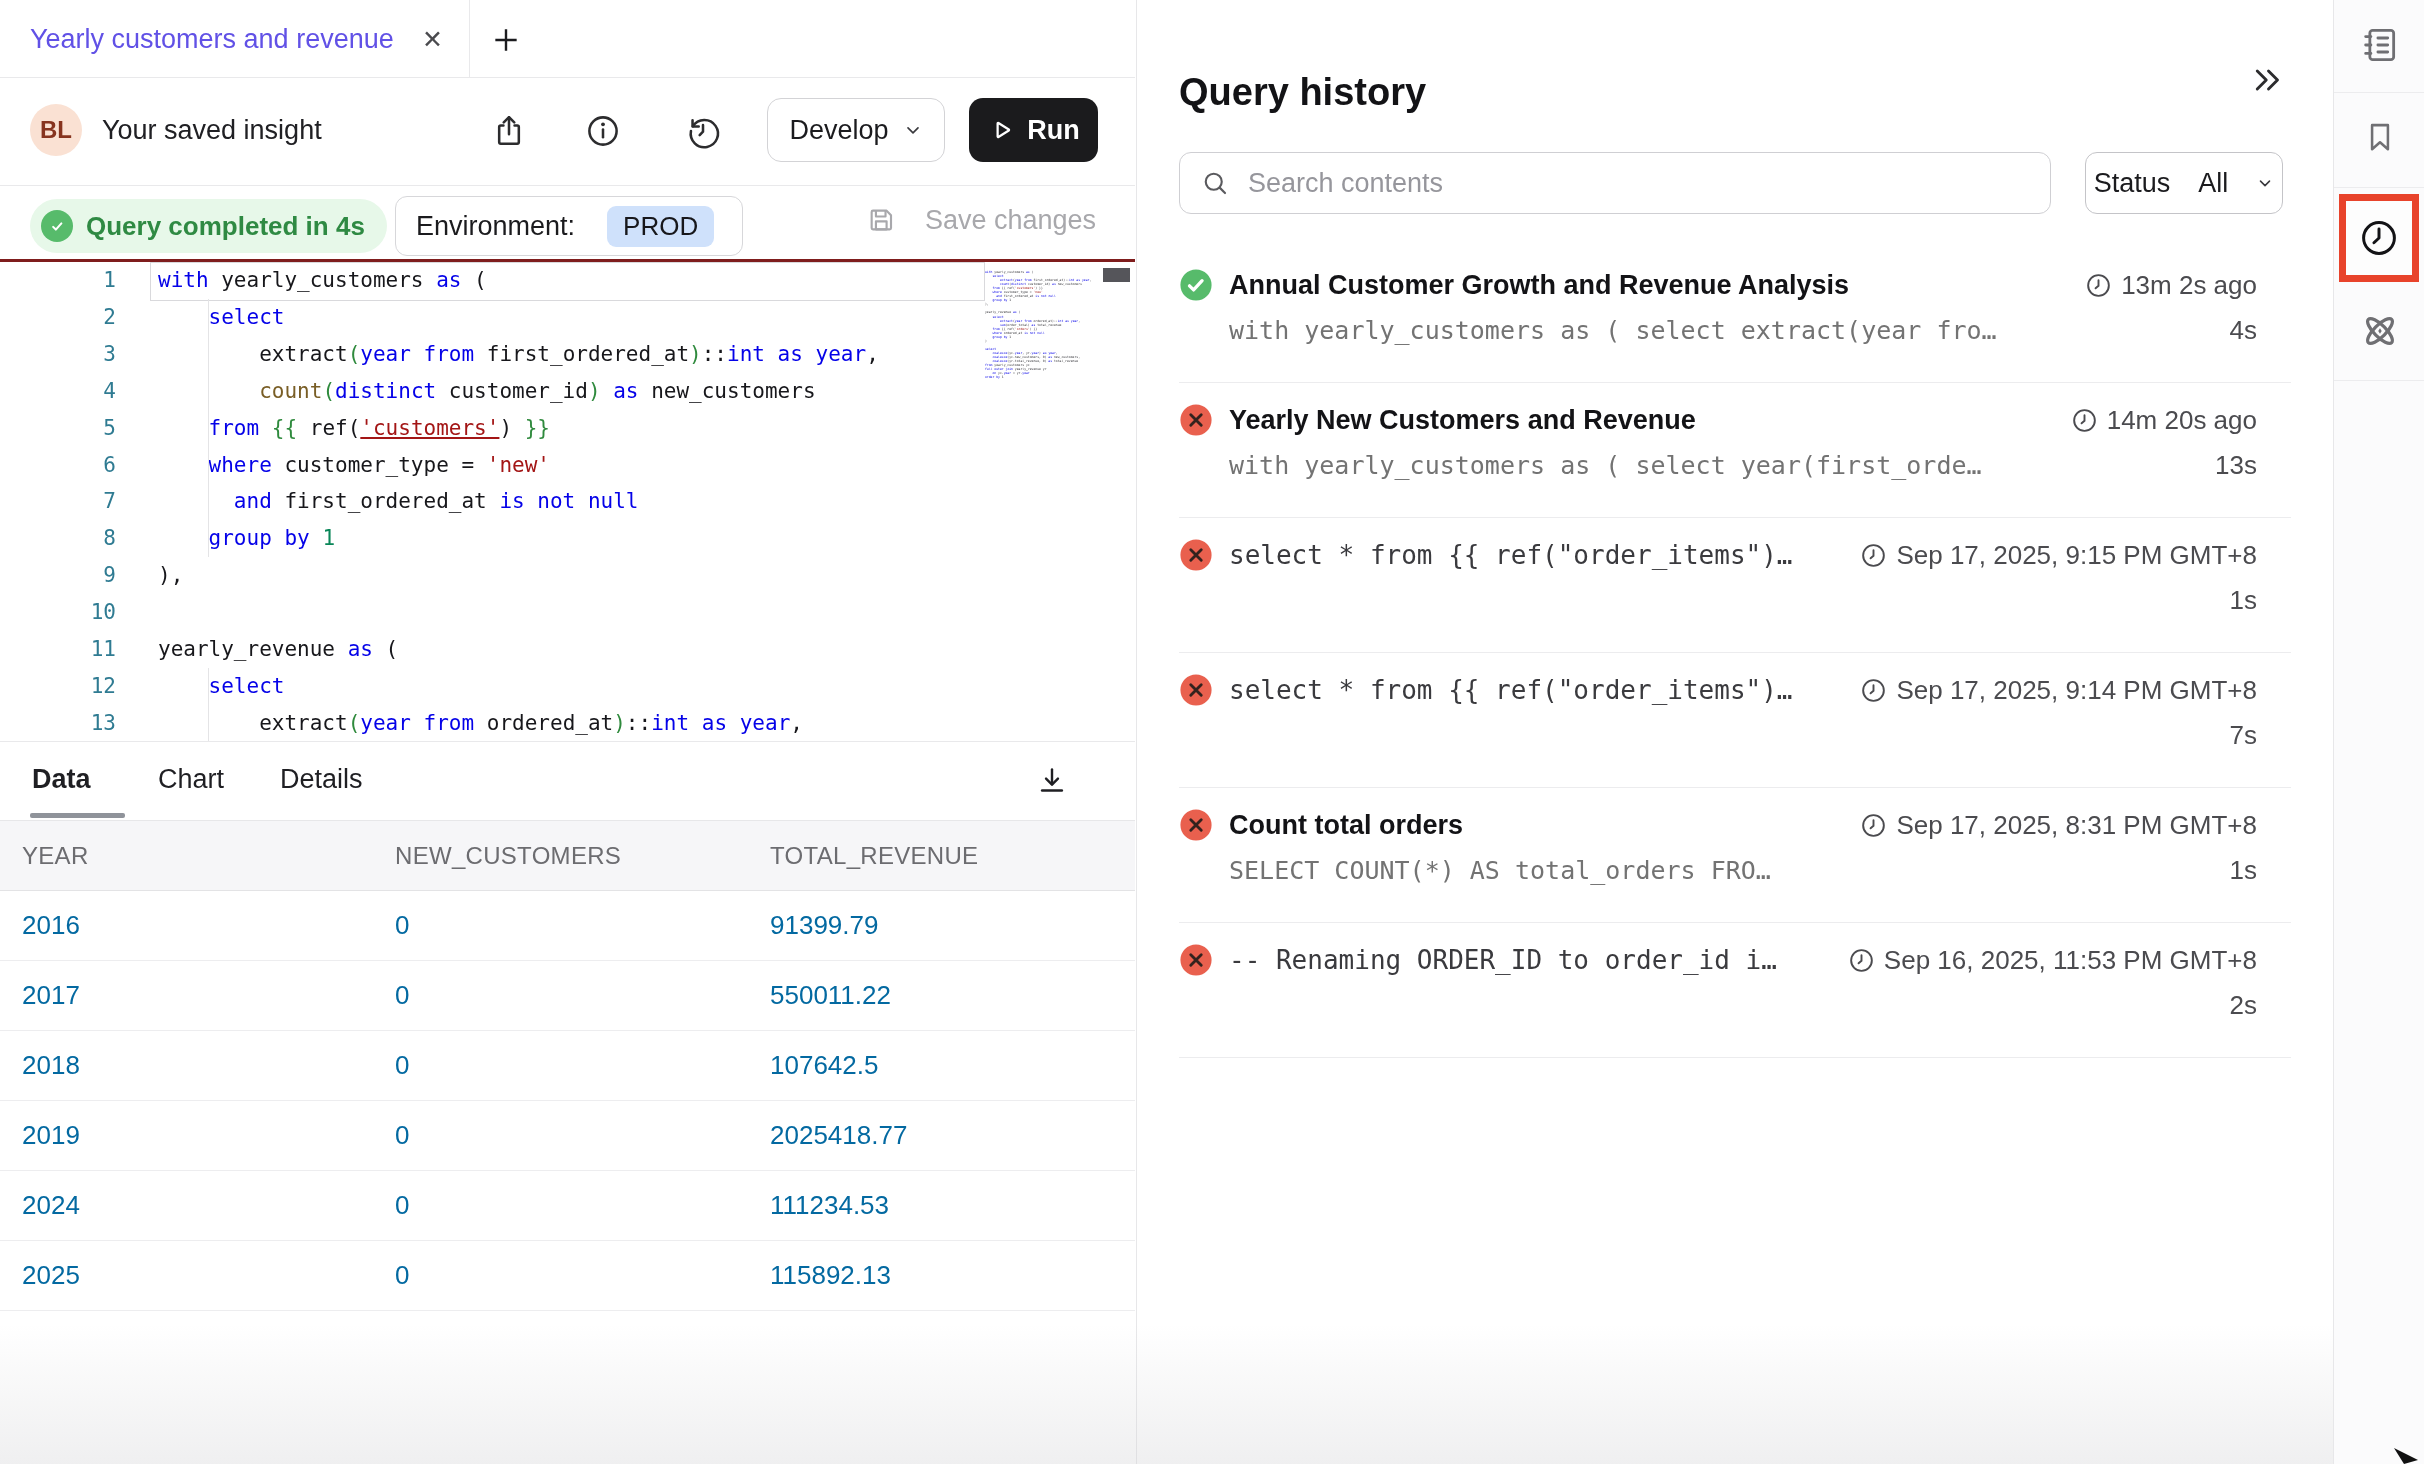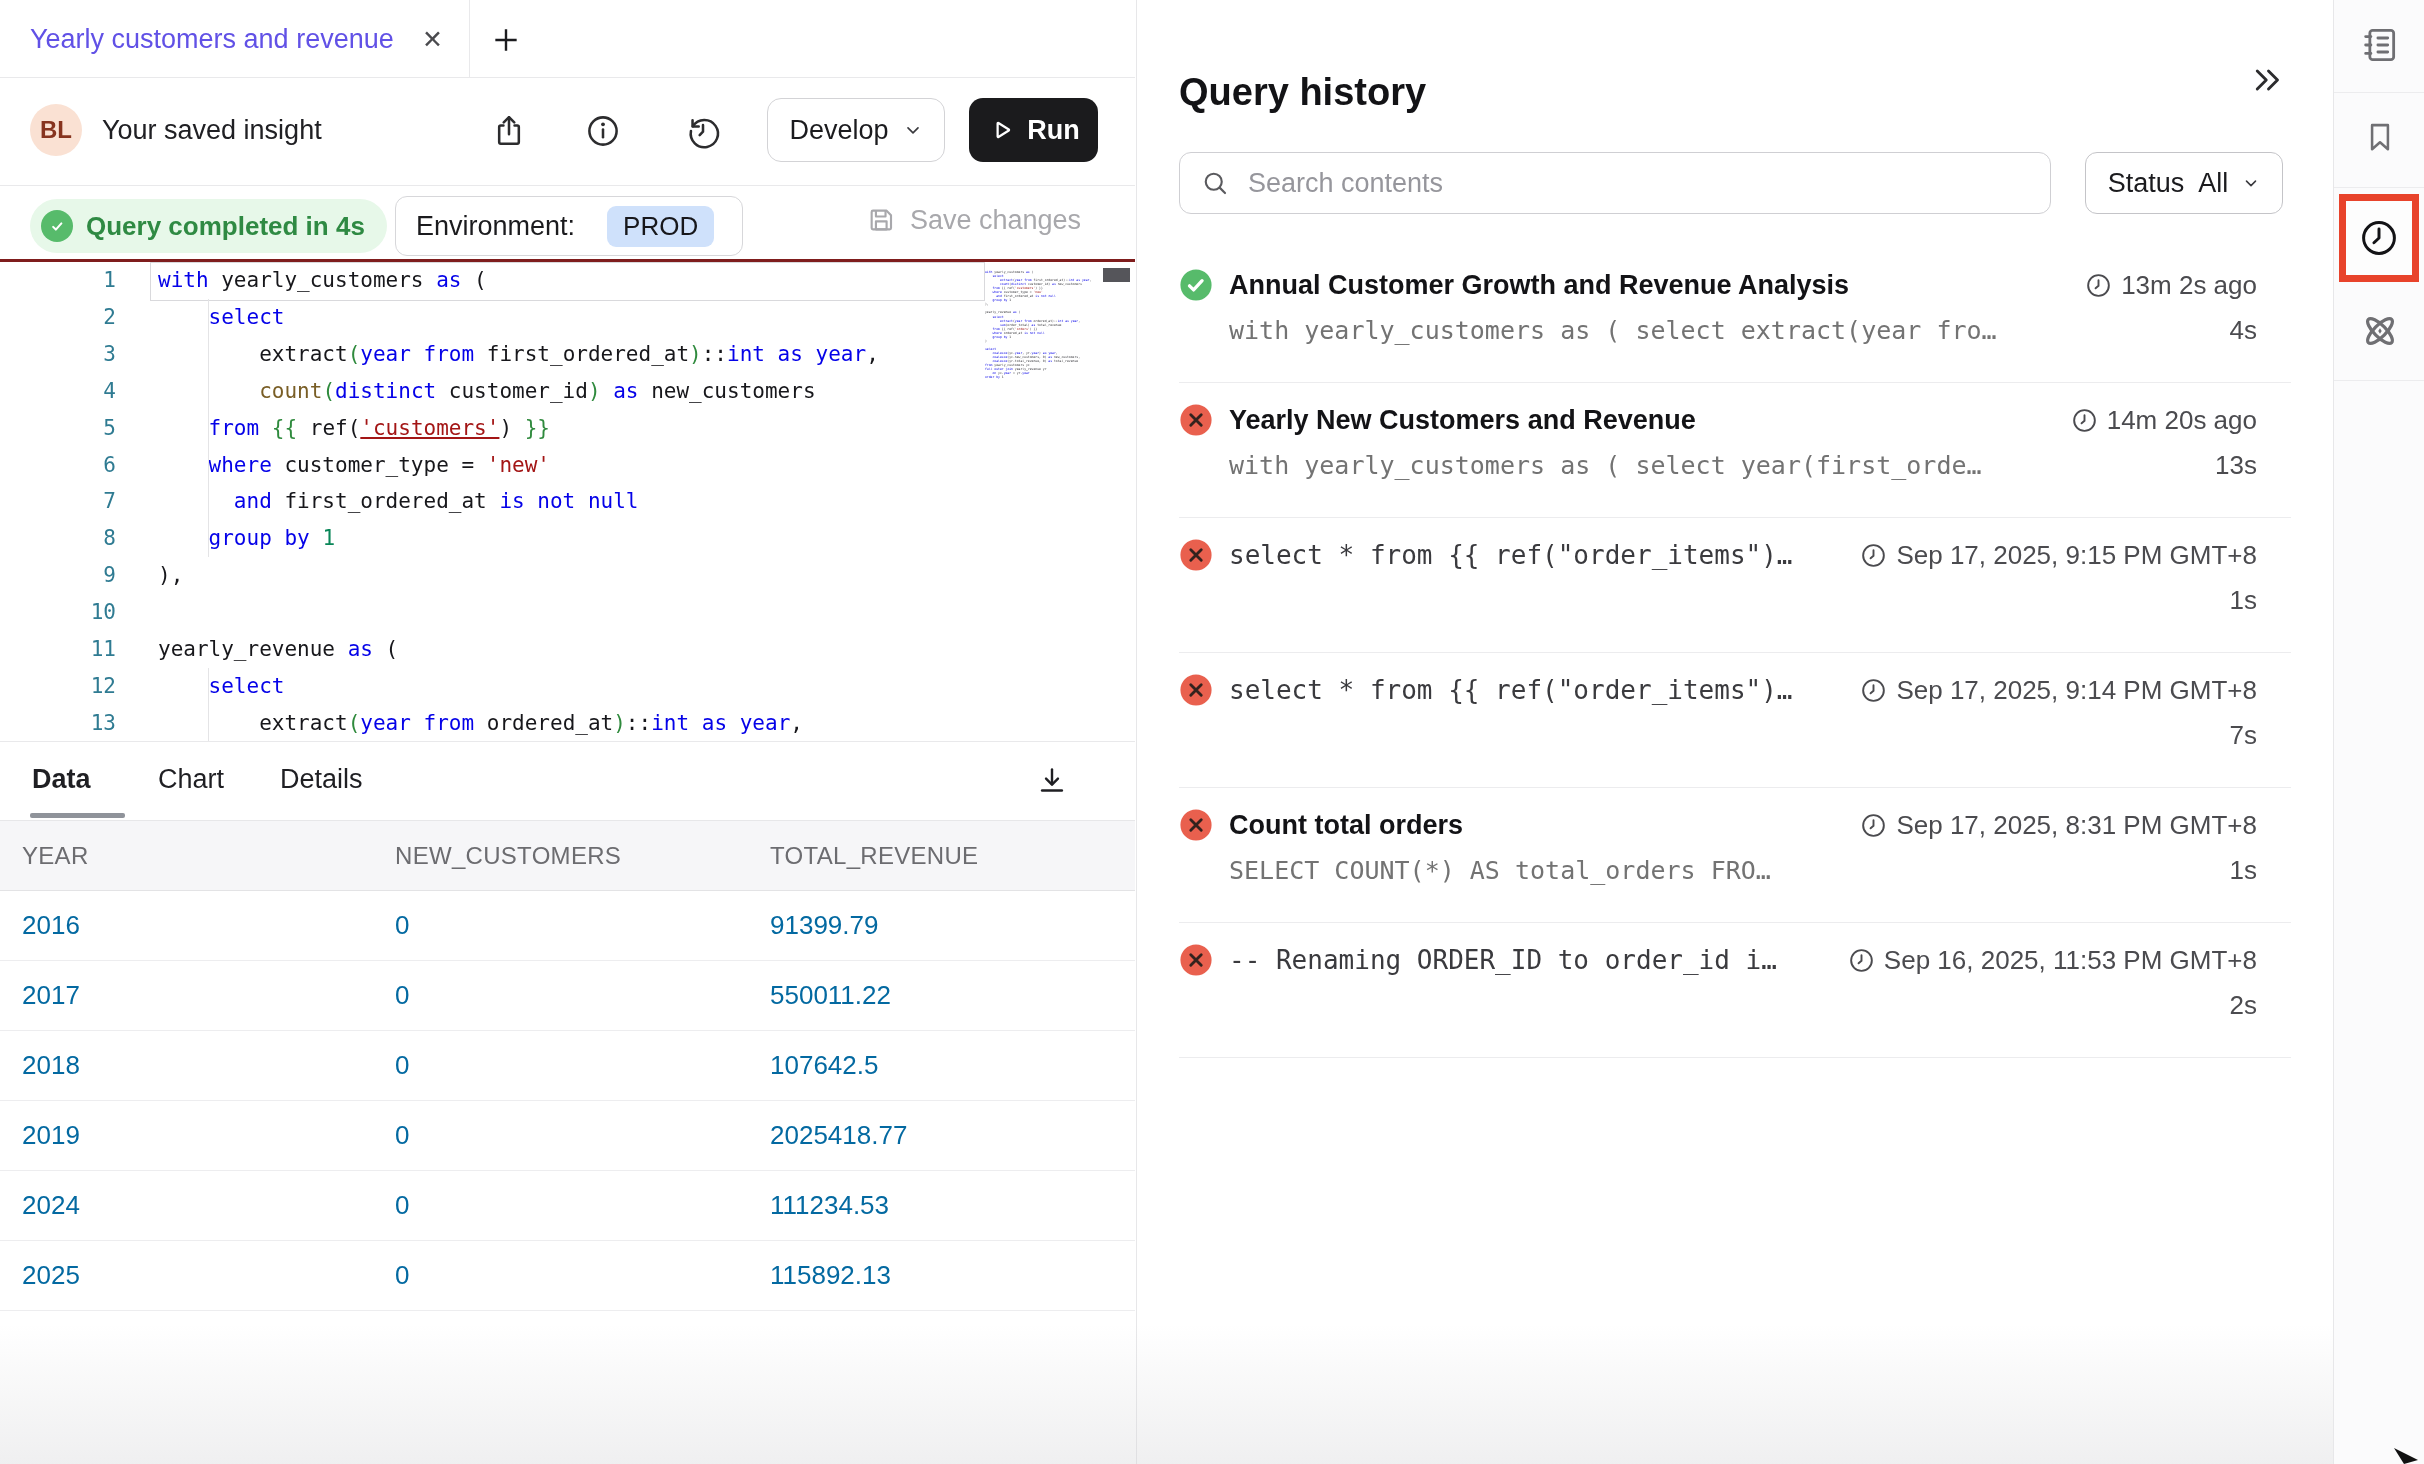--- a/index.html
+++ b/index.html
@@ -29,21 +29,21 @@
 
   .status-row{position:absolute;left:0;top:186px;width:1135px;height:76px;border-bottom:3px solid #7f1d1d;box-sizing:border-box;}
   .green-pill{position:absolute;left:30px;top:13px;height:54px;border-radius:27px;background:#e7f8e9;
           display:inline-flex;align-items:center;gap:13px;padding:0 22px 0 11px;}
   .check-circle{width:32px;height:32px;border-radius:50%;background:#57bb6b;display:flex;align-items:center;justify-content:center;}
   .green-pill span.gtxt{color:#2f8a43;font-size:26px;font-weight:600;}
   .env-btn{position:absolute;left:395px;top:10px;width:348px;height:60px;border:1.5px solid #d7d7da;border-radius:12px;background:#fff;
           display:flex;align-items:center;gap:32px;padding:0 16px 0 20px;box-sizing:border-box;cursor:pointer;}
   .env-label{font-size:27px;color:#1b1b1e;}
   .prod-pill{background:#cfe1fb;border-radius:9px;padding:5px 16px;font-size:26px;color:#17171b;}
-  .save-btn{position:absolute;left:865px;top:18px;display:flex;align-items:center;gap:13px;color:#a8a8ac;font-size:27px;cursor:pointer;}
+  .save-btn{position:absolute;left:865px;top:18px;display:flex;align-items:center;gap:28px;color:#a8a8ac;font-size:27px;cursor:pointer;}
 
   
   .editor{position:absolute;left:0;top:262px;width:1135px;height:480px;border-bottom:1px solid #e9e9eb;box-sizing:border-box;overflow:hidden;}
   .code-line{display:flex;height:36.92px;line-height:36.92px;font-family:"DejaVu Sans Mono",monospace;font-size:21px;white-space:pre;}
   .ln{flex:0 0 116px;text-align:right;color:#2f7b92;}
   .lc{padding-left:42px;}
   .kw{color:#0502e8;}.id{color:#17171b;}.fn{color:#795e26;}.grn{color:#2f8a3d;}
   .str{color:#a31515;}.strU{color:#a31515;text-decoration:underline;}.num{color:#098658;}
   .cur-line{position:absolute;left:150px;top:0;width:833px;height:37px;border:1px solid #d9d9dc;pointer-events:none;}
   .iguide{position:absolute;width:0;border-left:1px solid #e4e4e6;pointer-events:none;}
@@ -70,21 +70,21 @@
 
   
   .right-panel{position:absolute;left:1136px;top:0;width:1196px;height:1464px;background:#fff;border-left:1px solid #e7e7e9;box-sizing:border-box;}
   .qh-title{position:absolute;left:42px;top:46px;font-size:38px;font-weight:600;color:#131316;}
   .collapse-btn{position:absolute;left:1108px;top:58px;width:44px;height:44px;display:flex;align-items:center;justify-content:center;cursor:pointer;}
   .search-box{position:absolute;left:42px;top:152px;width:872px;height:62px;border:1.5px solid #cfcfd3;border-radius:12px;
          display:flex;align-items:center;gap:16px;padding:0 20px;box-sizing:border-box;background:#fff;}
   .search-box input{border:0;outline:0;flex:1;font-size:27px;color:#15803d;font-family:"Liberation Sans",sans-serif;background:transparent;}
   .search-box input::placeholder{color:#96969c;}
   .status-filter{position:absolute;left:948px;top:152px;width:198px;height:62px;border:1.5px solid #c4c4c8;border-radius:12px;background:#fff;
-         display:flex;align-items:center;justify-content:center;gap:14px;font-size:27px;color:#1b1b1e;cursor:pointer;box-sizing:border-box;}
+         display:flex;align-items:center;justify-content:center;gap:28px;font-size:27px;color:#1b1b1e;cursor:pointer;box-sizing:border-box;}
 
   .qh-list{position:absolute;left:42px;top:248px;width:1112px;}
   .qh-item{height:135px;border-bottom:1px solid #ececee;box-sizing:border-box;padding:20px 34px 0 0;cursor:pointer;}
   .qh-row1{display:flex;align-items:center;}
   .qh-status{width:34px;height:34px;flex:0 0 34px;margin-right:16px;}
   .qh-status svg{width:34px;height:34px;}
   .qh-title-text{font-size:27px;font-weight:700;color:#131316;white-space:nowrap;overflow:hidden;}
   .qh-title-text.mono{font-family:"DejaVu Sans Mono",monospace;font-weight:400;font-size:26px;color:#3a3a3e;}
   .qh-meta{margin-left:auto;display:flex;align-items:center;gap:9px;font-size:26px;color:#4b4b4f;white-space:nowrap;padding-left:24px;}
   .qh-meta svg{width:27px;height:27px;}

